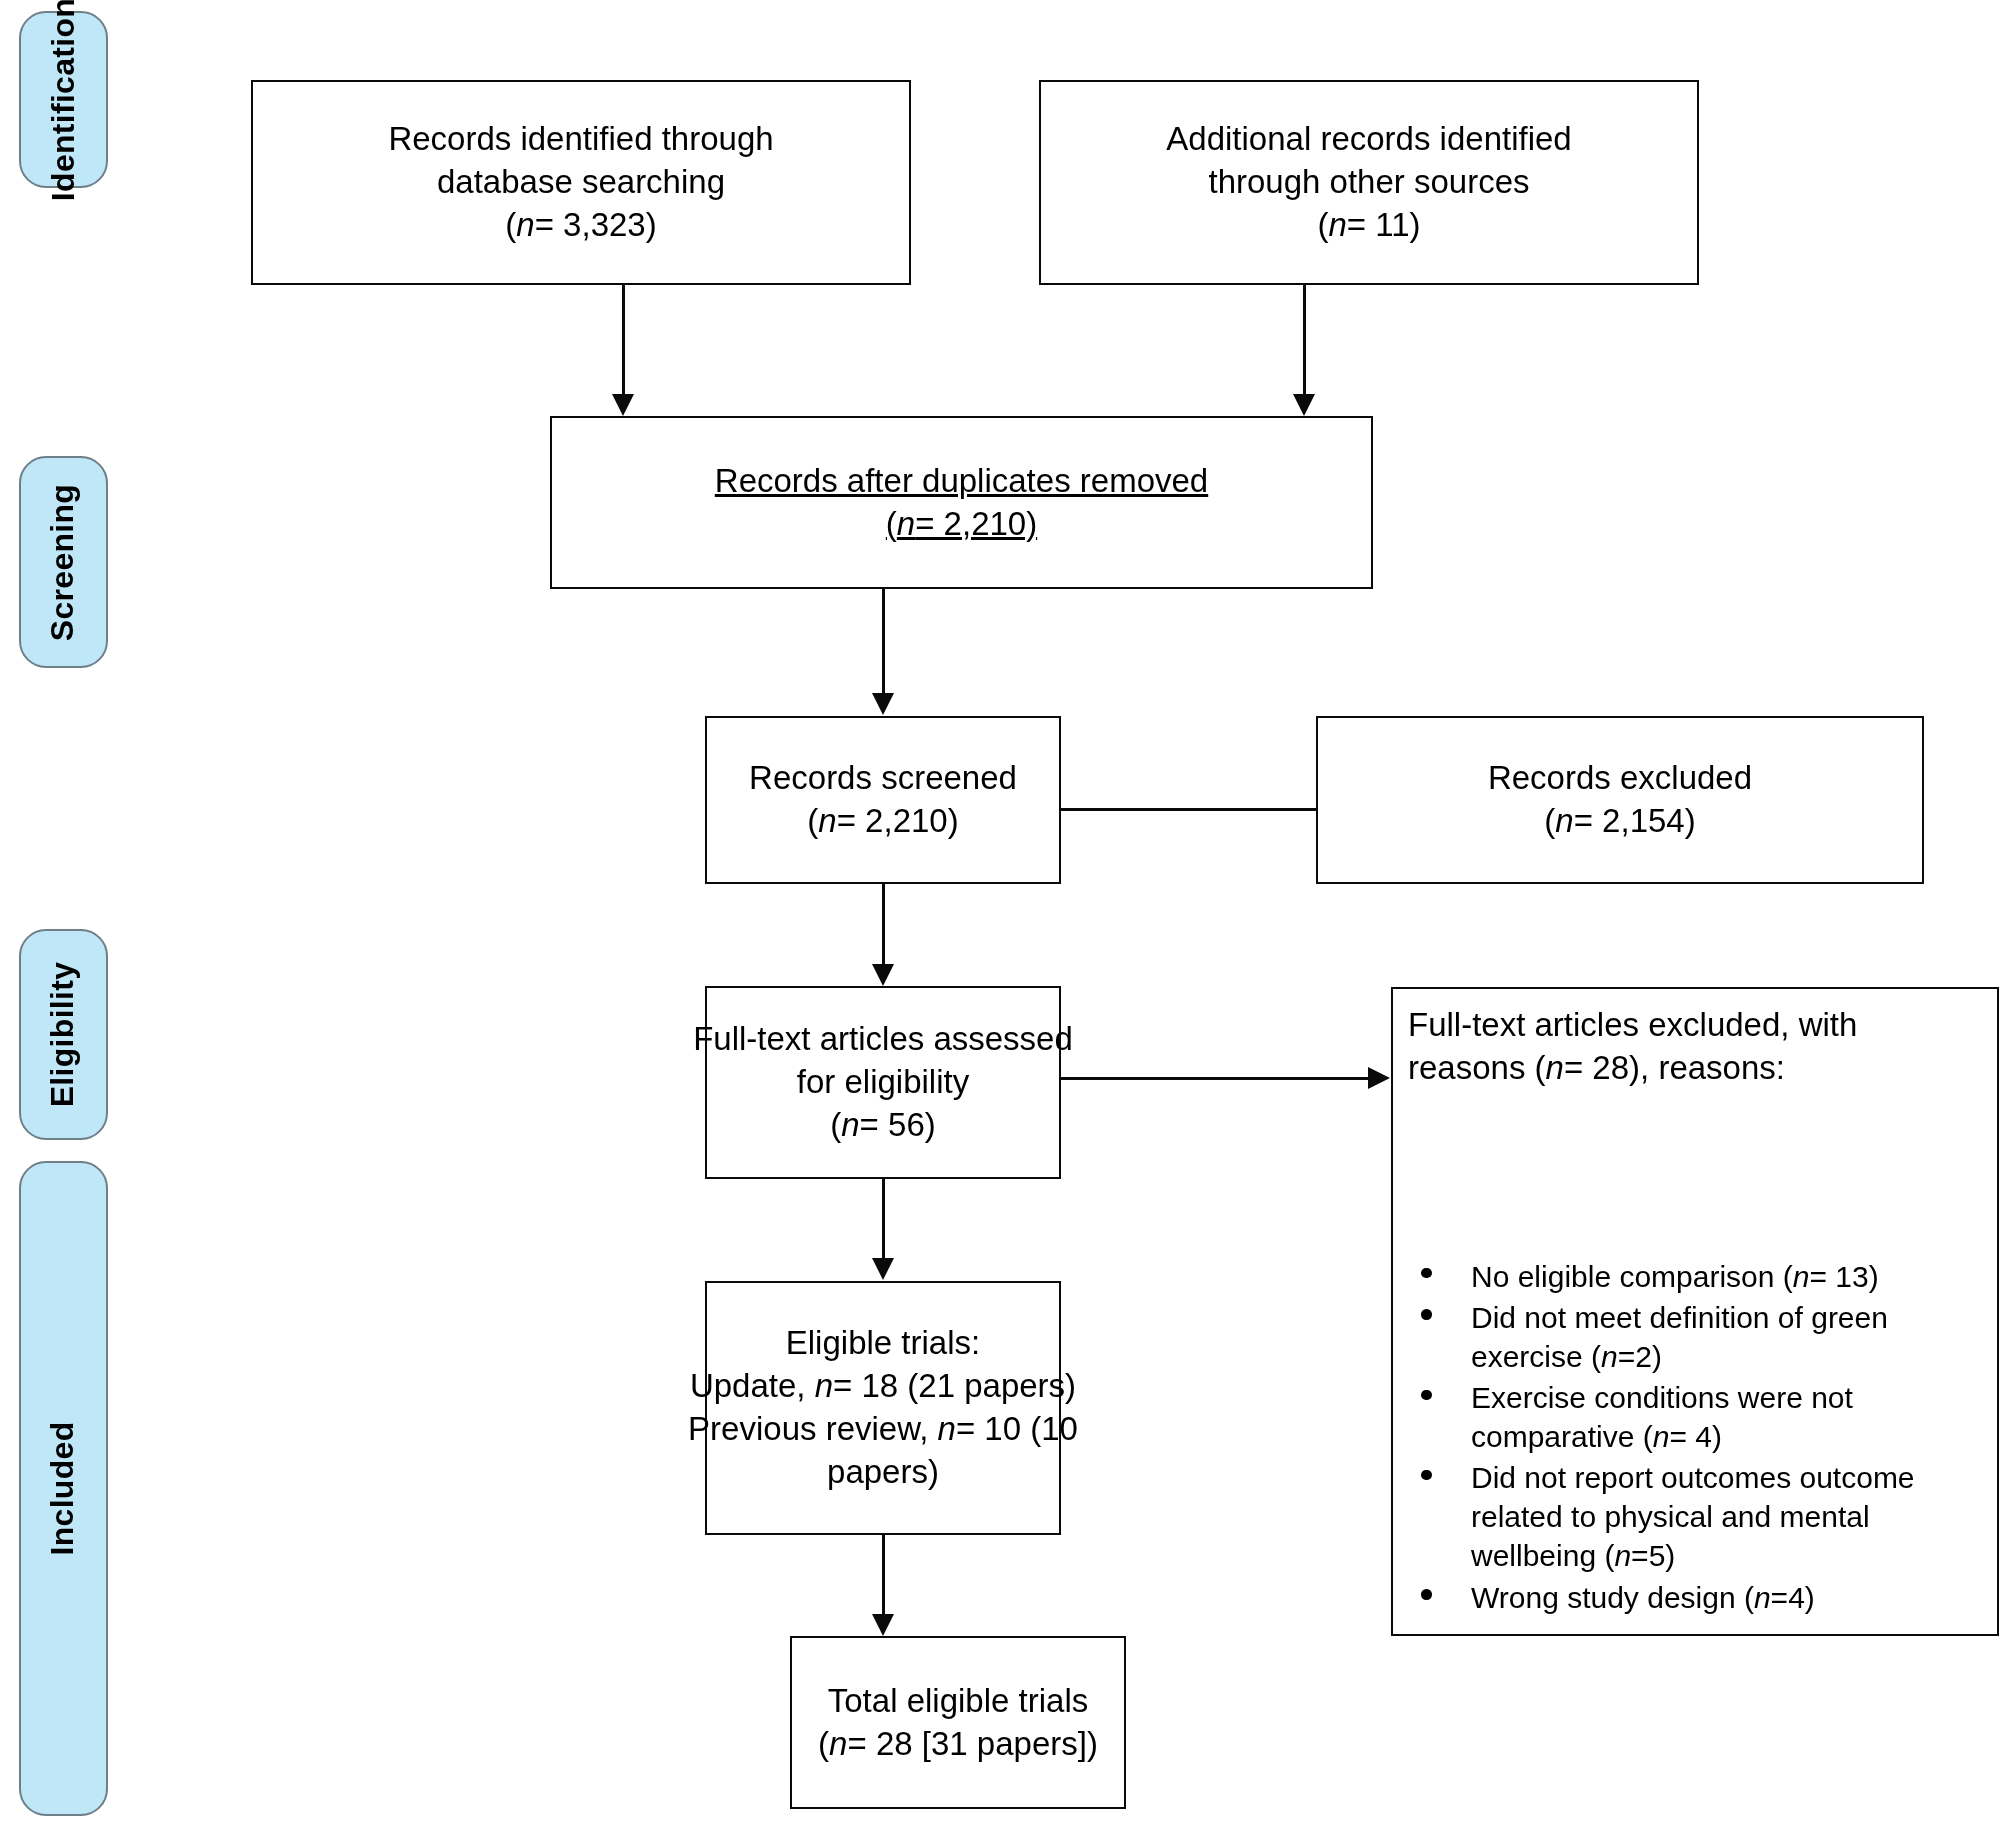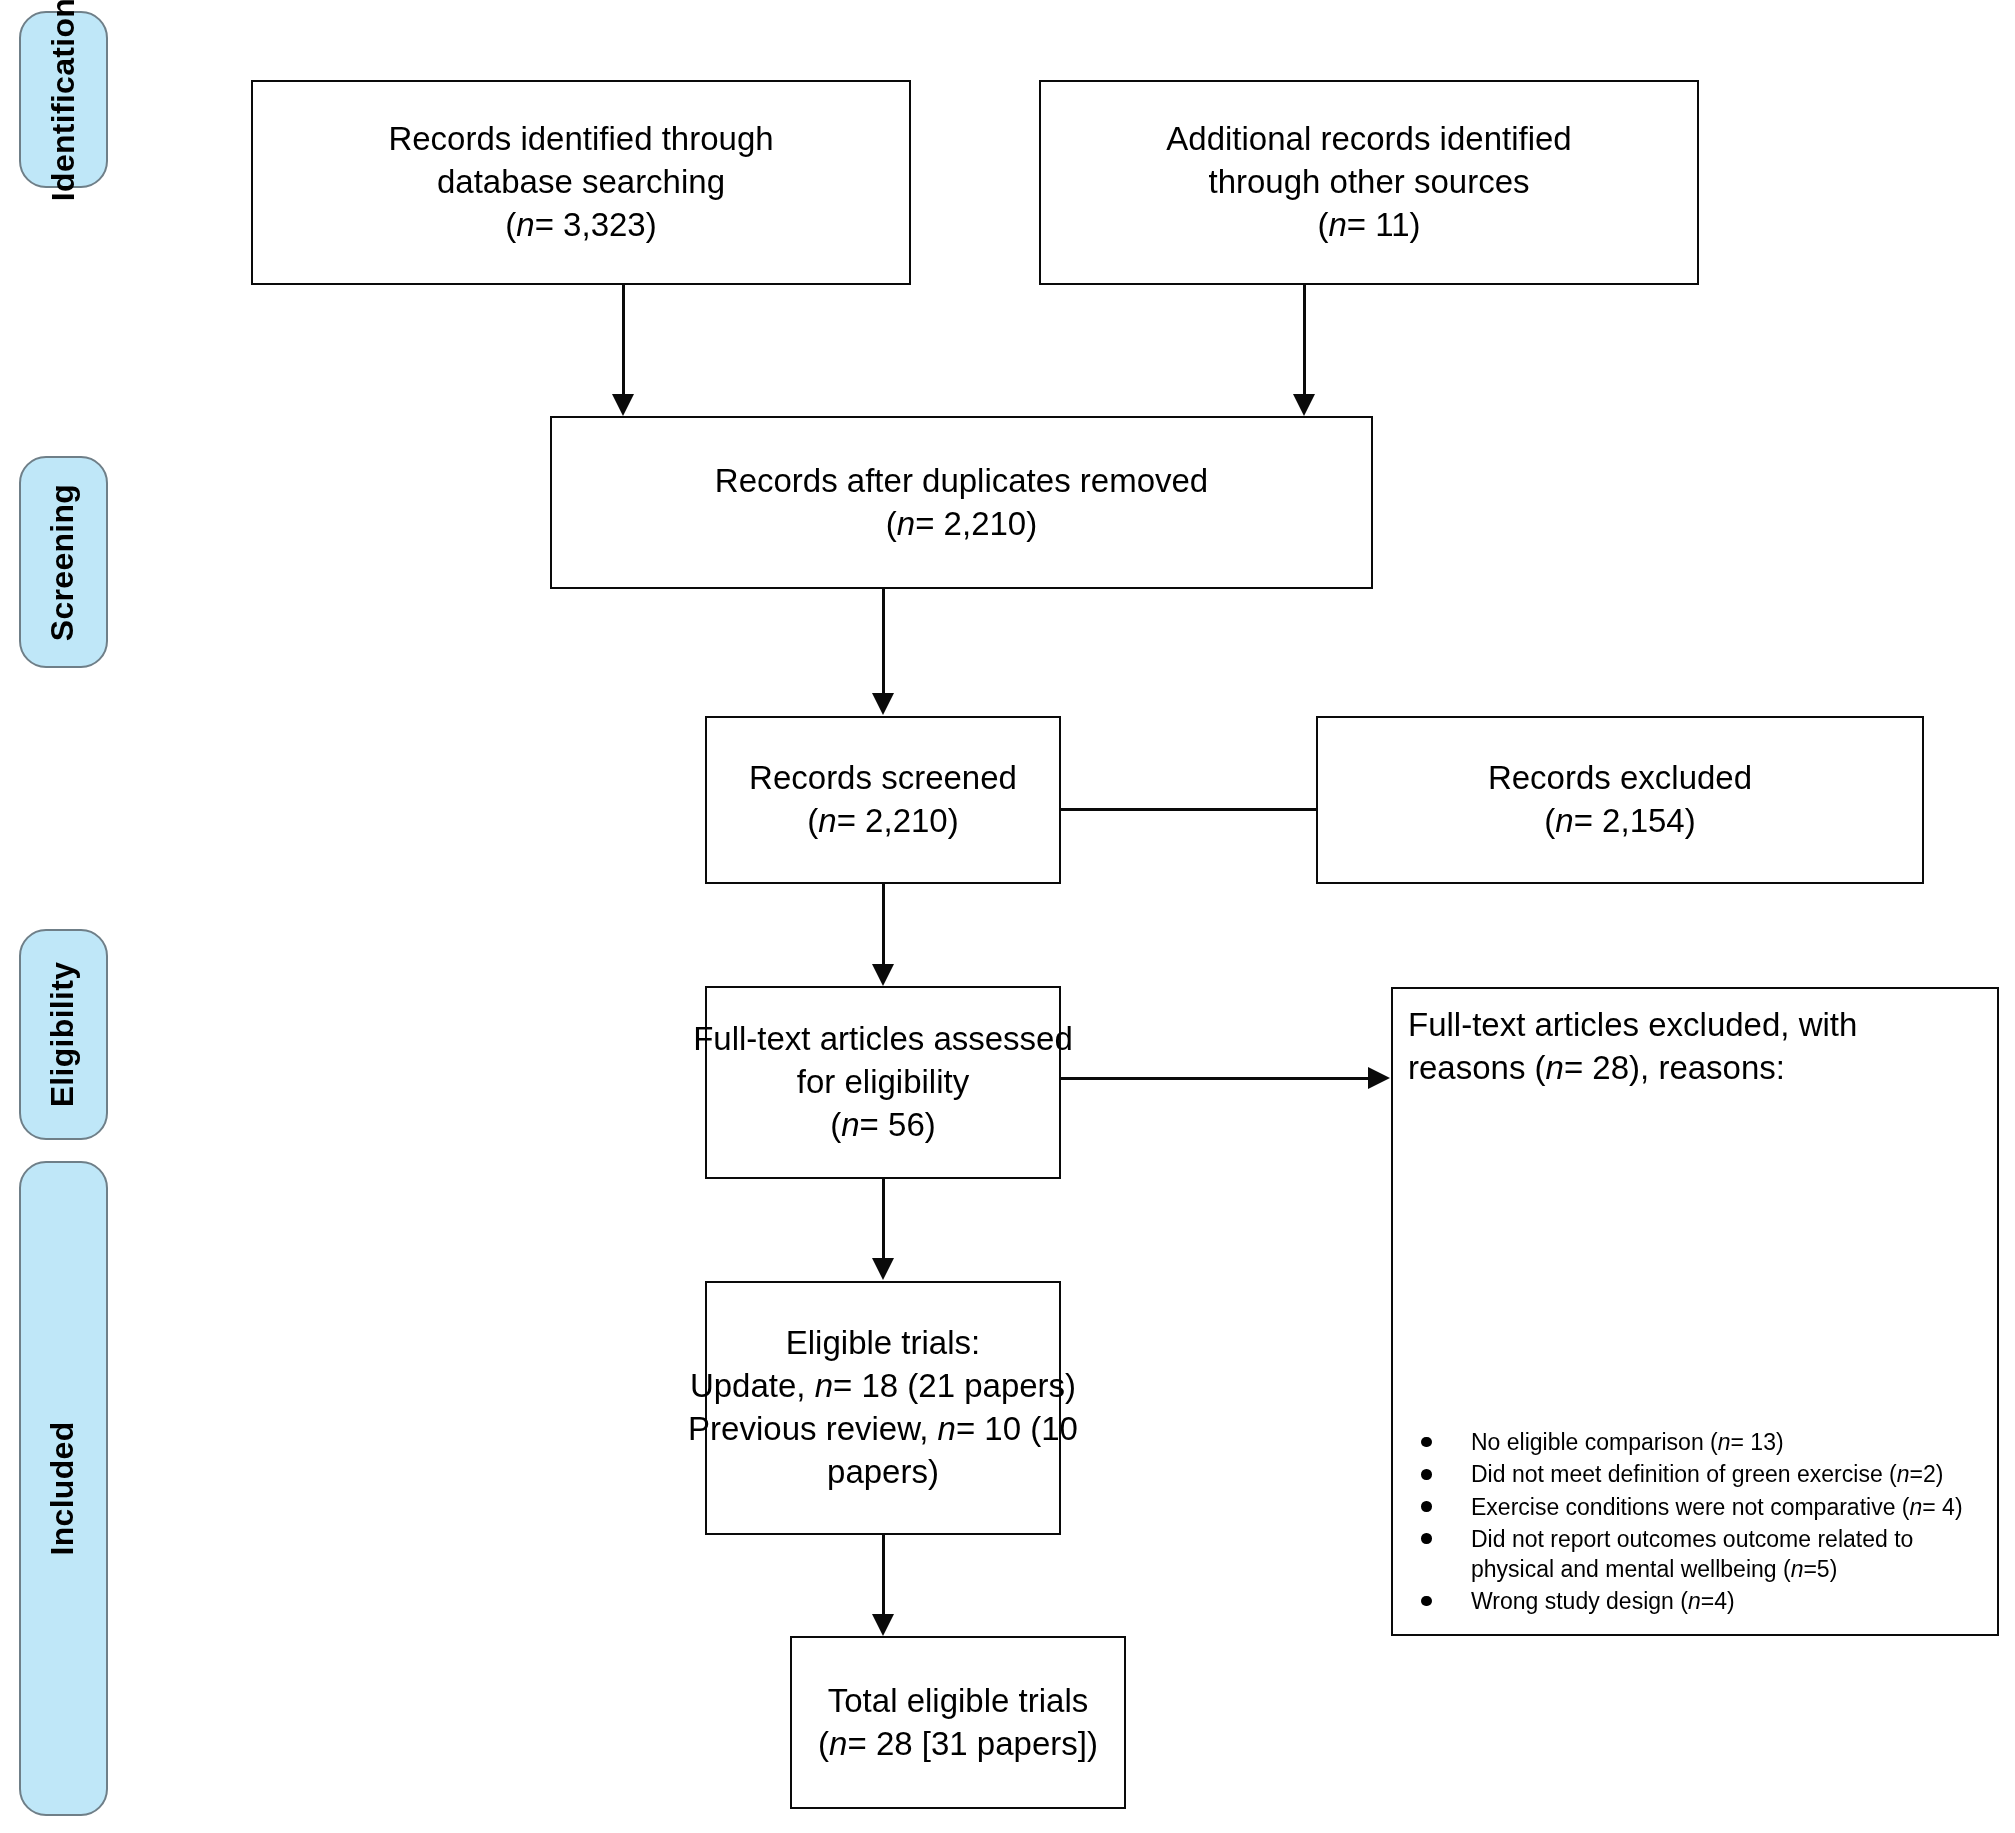--- a/index.html
+++ b/index.html
@@ -47,21 +47,21 @@
   
   .reason-head{
     font-size:33px;line-height:1.30;text-align:left;color:#000;
     width:100%;
   }
   ul.reasons{
     list-style:none;margin:3.5px 0 0 0;padding:0;width:100%;
   }
   ul.reasons li{
     position:relative;
-    font-size:23px;
+    font-size:30px;
     line-height:1.30;
     text-align:left;
     padding-left:63px;
     margin:2.3px 0;
     color:#000;
   }
   ul.reasons li .bullet{
     position:absolute;left:13px;top:0.38em;
     width:10.5px;height:10.5px;border-radius:50%;background:#000;
     display:block;
@@ -115,21 +115,21 @@
     <div class="fline">through other sources</div>
     <div class="fline"><span>(</span><i class="n">n</i><span>= 11)</span></div>
   </div>
 
   <div class="vline" style="left:622px;top:284px;height:111px;"></div>
   <div class="arrow-down" style="left:612px;top:394px;"></div>
 
   <div class="vline" style="left:1303px;top:284px;height:111px;"></div>
   <div class="arrow-down" style="left:1293px;top:394px;"></div>
 
-  <div class="fbox" style="left:550px;top:416px;width:823px;height:173px;">
+  <div class="fbox" style="left:550px;top:416px;width:823px;height:173px;text-decoration:underline;">
     <div class="fline">Records after duplicates removed</div>
     <div class="fline"><span>(</span><i class="n">n</i><span>= 2,210)</span></div>
   </div>
 
   <div class="vline" style="left:882px;top:589px;height:105px;"></div>
   <div class="arrow-down" style="left:872px;top:693px;"></div>
 
   <div class="fbox" style="left:705px;top:716px;width:356px;height:168px;">
     <div class="fline">Records screened</div>
     <div class="fline"><span>(</span><i class="n">n</i><span>= 2,210)</span></div>

